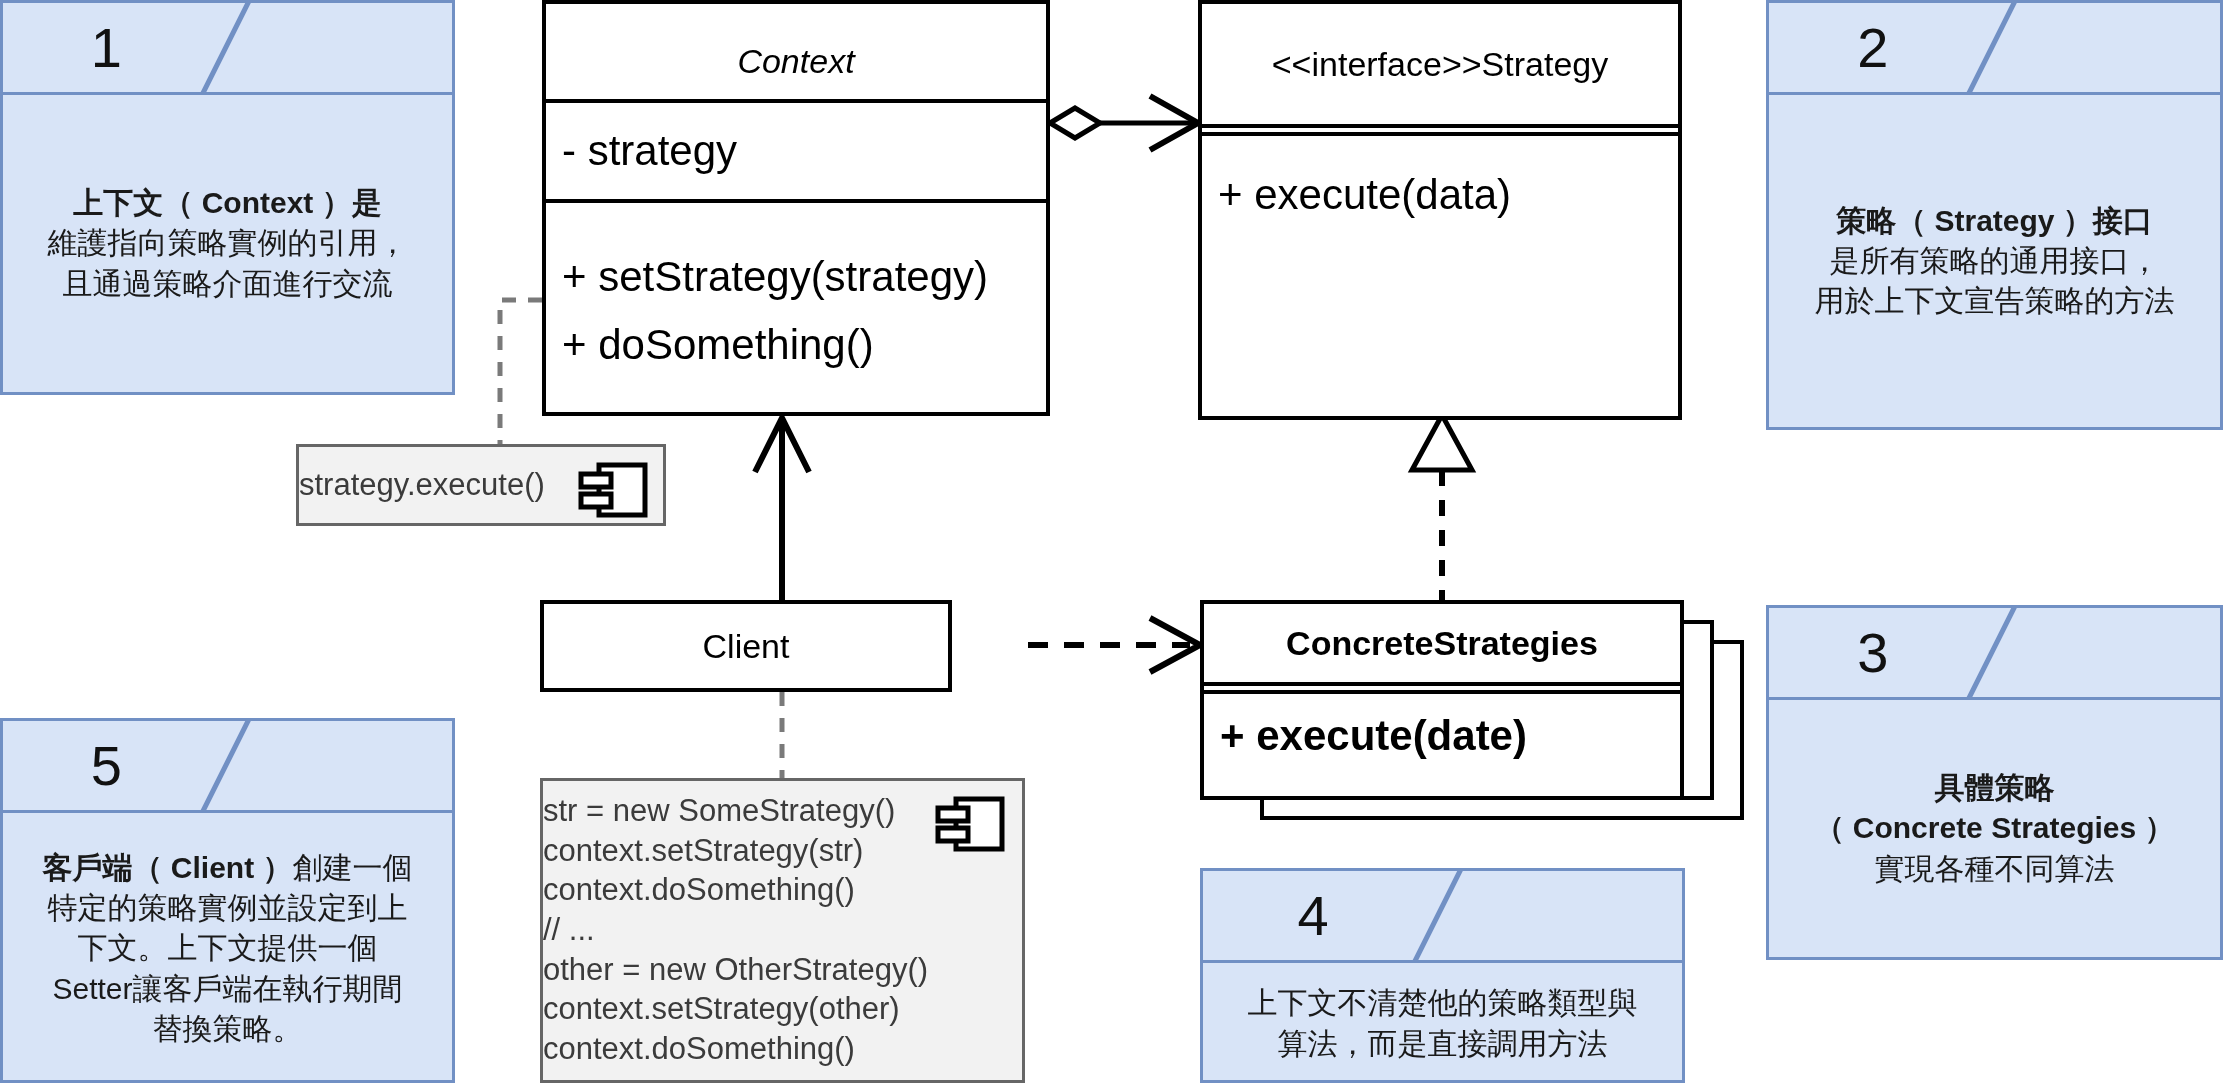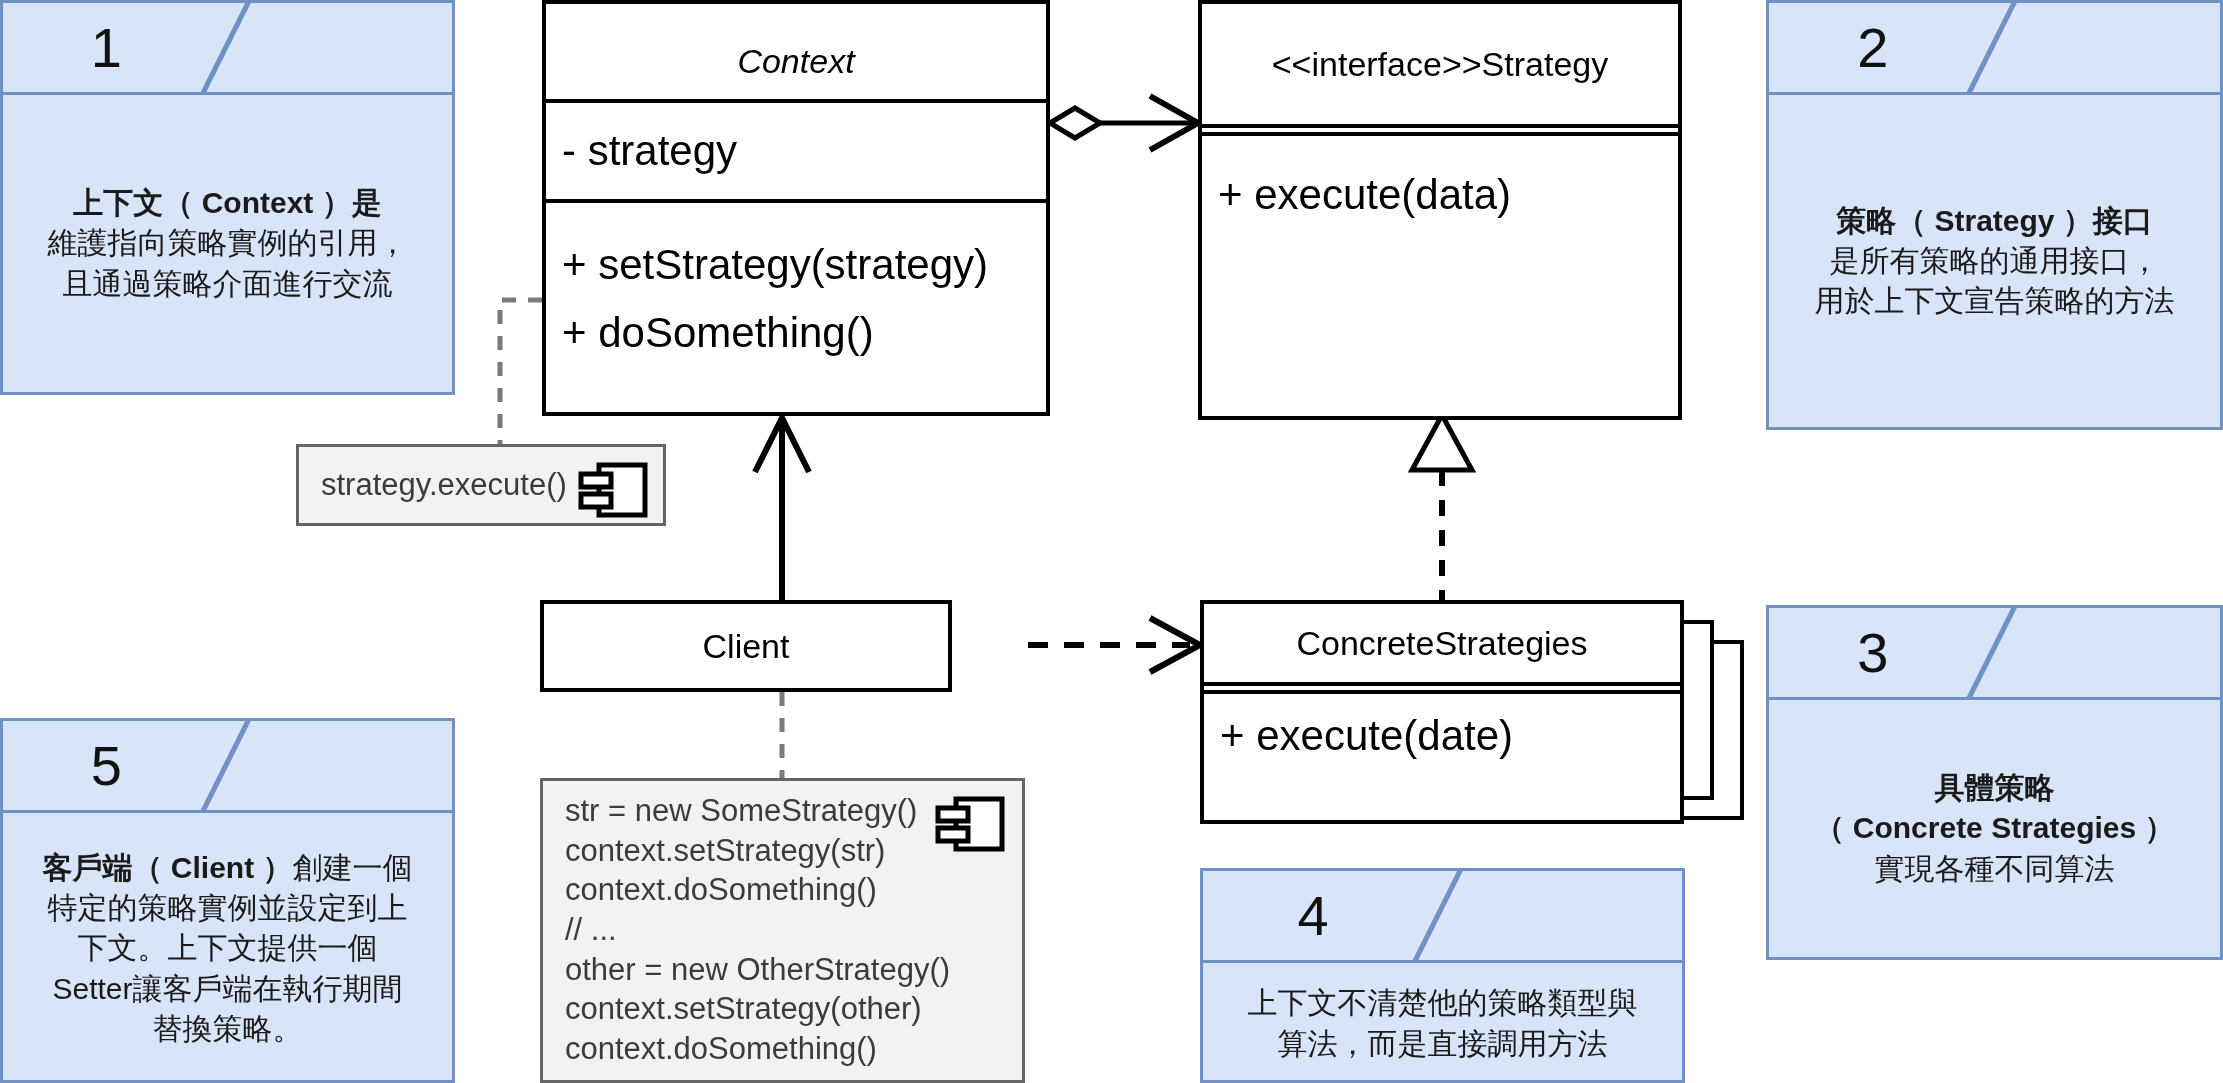--- a/index.html
+++ b/index.html
@@ -28,21 +28,21 @@
   .cls .sec{box-sizing:border-box;}
   .cls .divider{border-top:4px solid #000;}
   .cls .thinband{height:12px;border-top:4px solid #000;border-bottom:4px solid #000;box-sizing:border-box;}
   .title{display:flex;align-items:center;justify-content:center;text-align:center;
          font-size:34px;line-height:1.18;}
   .title.ital{font-style:italic;margin-top:20px;}
   .member{font-size:42px;padding:0 16px;display:flex;align-items:center;}
 
   
   .codenote{position:absolute;box-sizing:border-box;background:#f2f2f2;
-        border:3px solid #666;padding:10px 22px;color:#3b3b3b;font-size:31px;line-height:1.28;}
+        border:3px solid #666;padding:10px 0;color:#3b3b3b;font-size:31px;line-height:1.28;}
   .codenote .lines{white-space:pre;}
   .compicon{position:absolute;}
 
   
   #wires{position:absolute;left:0;top:0;width:2223px;height:1083px;pointer-events:none;}
 </style>
 </head>
 <body>
 
 <div id="stage">
@@ -142,21 +142,21 @@
     <div class="nbody ntop">
       <div class="ntext"><b>客戶端（ Client ）</b>創建一個<br>特定的策略實例並設定到上<br>下文。上下文提供一個<br>Setter讓客戶端在執行期間<br>替換策略。</div>
     </div>
   </div>
 
   <div class="cls" style="left:542px;top:0px;width:508px;height:416px;">
     <div class="sec title ital" style="height:75px;">Context</div>
     <div class="sec divider" style="height:100px;display:flex;align-items:center;">
       <div class="member">- strategy</div>
     </div>
-    <div class="sec divider" style="height:231px;padding-top:28px;box-sizing:border-box;">
+    <div class="sec divider" style="height:231px;padding-top:40px;box-sizing:border-box;">
       <div class="member" style="height:68px;">+ setStrategy(strategy)</div>
       <div class="member" style="height:68px;">+ doSomething()</div>
     </div>
   </div>
 
   <div class="cls" style="left:1198px;top:0px;width:484px;height:420px;">
     <div class="sec title" style="height:120px;flex-direction:row;">
       <div>&lt;&lt;interface&gt;&gt;</div>
       <div>Strategy</div>
     </div>
@@ -164,21 +164,21 @@
     <div class="sec" style="height:324px;padding-top:30px;box-sizing:border-box;">
       <div class="member" style="height:58px;">+ execute(data)</div>
     </div>
   </div>
 
   <div style="position:absolute;left:1200px;top:600px;width:520px;height:215px;">
 
     <div class="cls" style="left:60px;top:40px;width:484px;height:180px;"></div>
     <div class="cls" style="left:30px;top:20px;width:484px;height:180px;"></div>
 
-    <div class="cls" style="left:0px;top:0px;width:484px;height:224px;">
+    <div class="cls" style="left:0px;top:0px;width:484px;height:200px;font-weight:bold;">
       <div class="sec title" style="height:78px;">ConcreteStrategies</div>
       <div class="thinband"></div>
       <div class="sec" style="height:84px;display:flex;align-items:center;">
         <div class="member">+ execute(date)</div>
       </div>
     </div>
   </div>
 
   <div class="cls" style="left:540px;top:600px;width:412px;height:92px;">
     <div class="sec title" style="height:100%;">Client</div>

